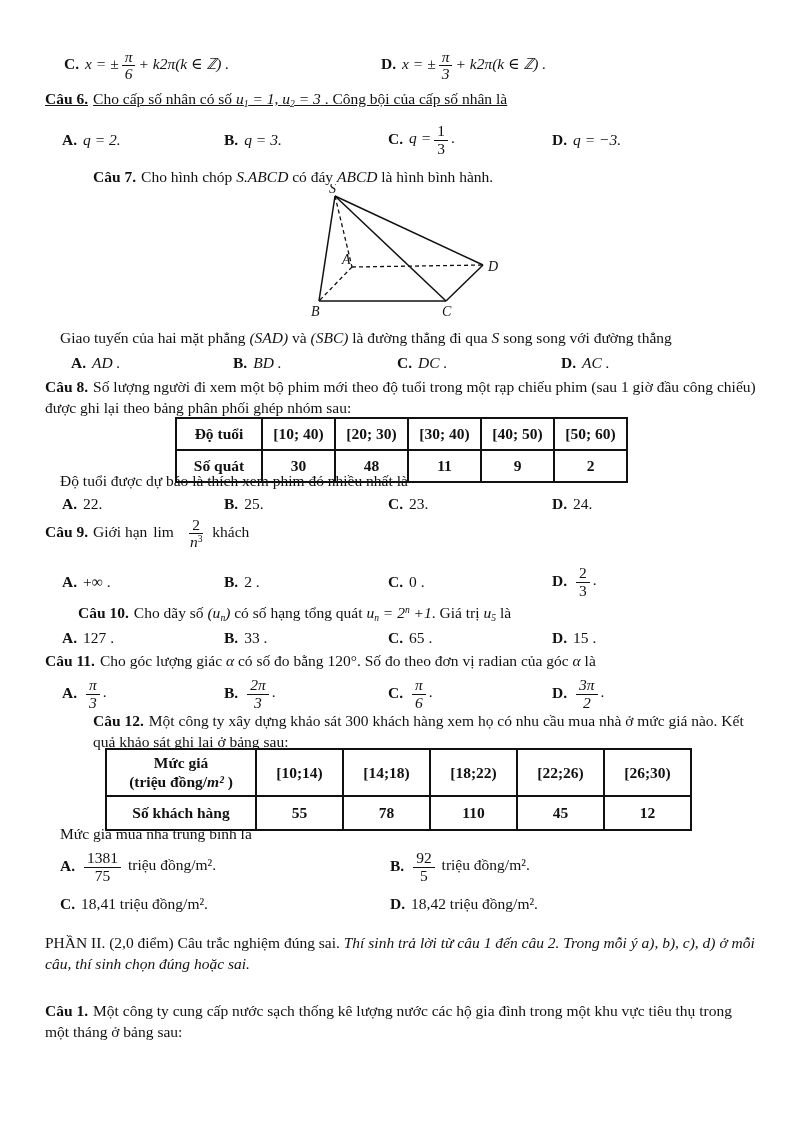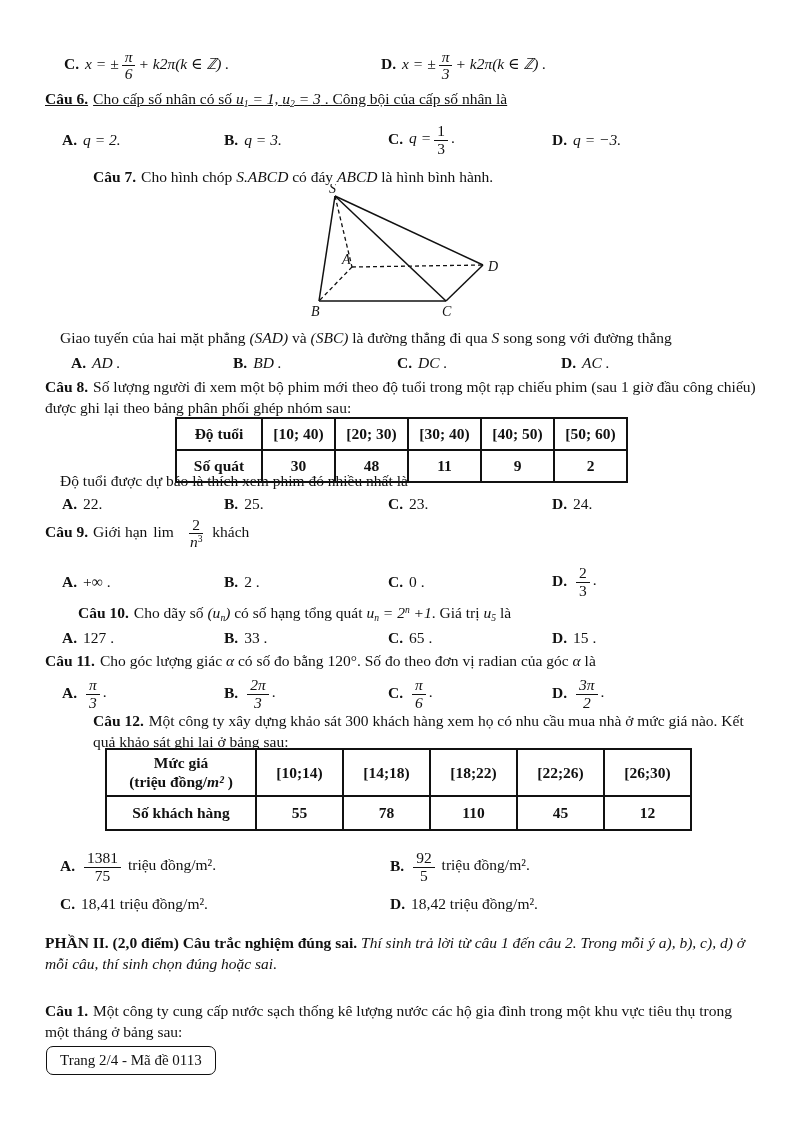--- a/index.html
+++ b/index.html
@@ -30,21 +30,21 @@
   .t1 td{height:22px;}
   .t2{position:absolute;left:105px;}
   .t2 td{height:24px;}
   .t2 .hdr2{line-height:1.25;padding:3px 5px;}
   .fig{position:absolute;left:300px;top:184px;width:210px;height:138px;}
   .fig text{font-style:italic;font-size:14px;fill:#111;font-family:"Liberation Serif","DejaVu Serif",serif;}
   .fig line{stroke:#111;stroke-width:1.5;}
   .fig .dash{stroke-dasharray:4,3;stroke-width:1.3;}
   .footerbox{position:absolute;left:46px;top:1046px;display:inline-block;
              border:1.6px solid #111;border-radius:7px;padding:3px 13px;font-size:15px;}
-  .b{font-weight:bold;}
+  .b{font-weight:normal;}
   .i{font-style:italic;}
   .lim{margin:0 10px 0 2px;}
 </style>
 </head>
 <body>
 
 <div class="page">
 
   <div class="optrow2" style="top:48px;">
     <span class="opt">
@@ -218,20 +218,21 @@
     <tr>
       <td>Số khách hàng</td>
       <td>55</td>
       <td>78</td>
       <td>110</td>
       <td>45</td>
       <td>12</td>
     </tr>
   </tbody>
     </table>
+  <div class="abs indent" style="top:823px;">Mức giá mua nhà trung bình là</div>
   <div class="optrow12" style="top:845px;height:44px;">
     <span class="opt"><b class="ol">A.</b><span class="frac">
           <span class="fn">1381</span>
           <span class="fd">75</span>
         </span><span> triệu đồng/m².</span></span>
     <span class="opt"><b class="ol">B.</b><span class="frac">
           <span class="fn">92</span>
           <span class="fd">5</span>
         </span><span> triệu đồng/m².</span></span>
   </div>
@@ -241,15 +242,14 @@
   </div>
 
   <div class="abs" style="top:932px;">
     <b class="b">PHẦN II. (2,0 điểm) Câu trắc nghiệm đúng sai.</b><i class="i"> Thí sinh trả lời từ câu 1 đến câu 2. Trong mỗi ý a), b), c), d) ở mỗi câu, thí sinh chọn đúng hoặc sai.</i>
   </div>
 
   <div class="abs" style="top:1000px;">
     <b class="ql">Câu 1.</b><span>Một công ty cung cấp nước sạch thống kê lượng nước các hộ gia đình trong một khu vực tiêu thụ trong một tháng ở bảng sau:</span>
   </div>
 
-  <div class="footerbox">Trang 2/4 - Mã đề 0113</div>
 
 </div>
 
 </body></html>

